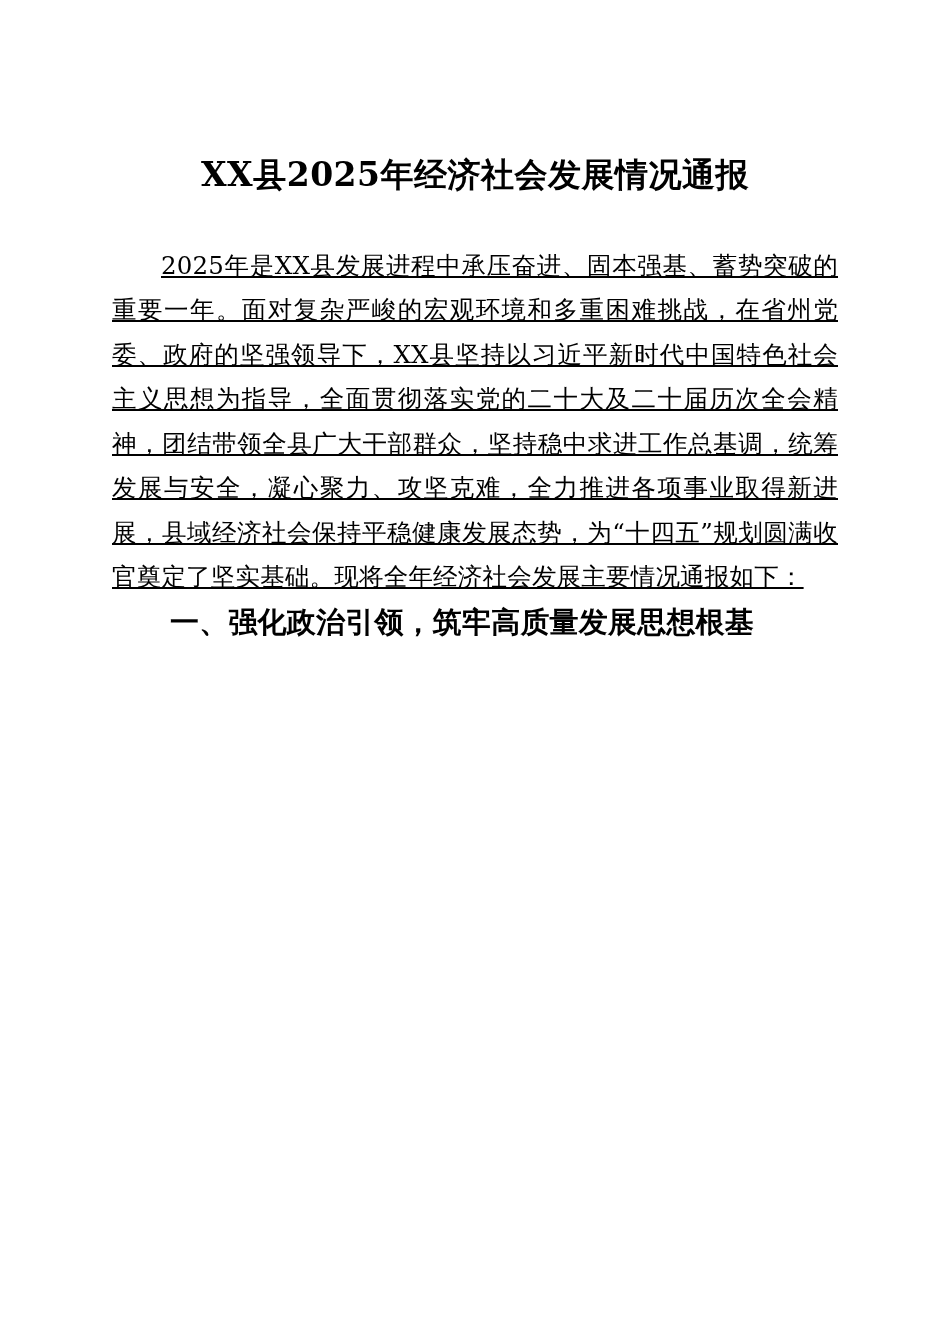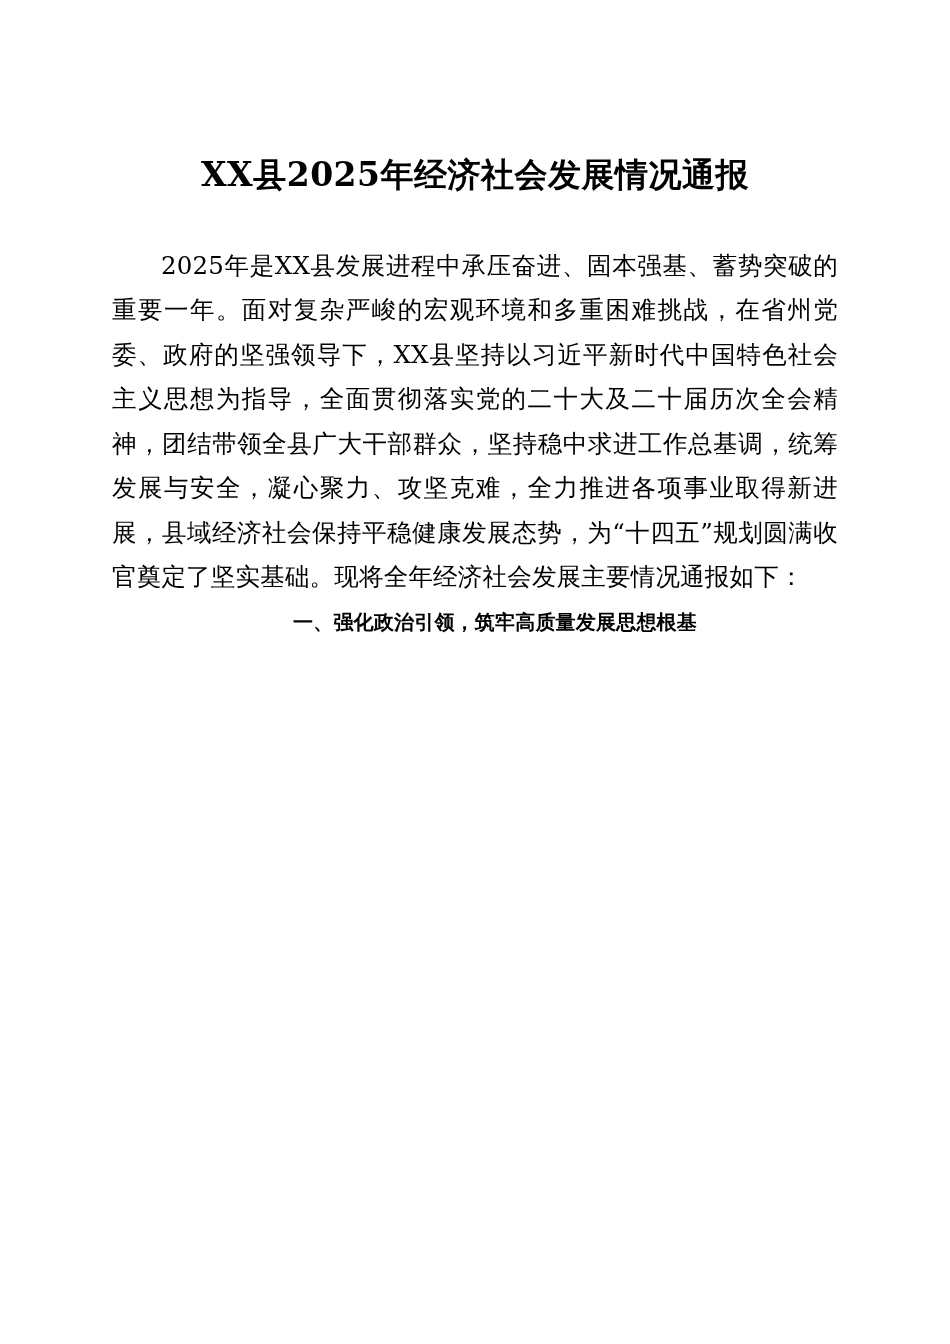--- a/index.html
+++ b/index.html
@@ -31,30 +31,30 @@
     margin: 0 0 44px 0;
   }
   .para {
     font-size: 24.5px;
     line-height: 44.5px;
     text-align: justify;
     text-justify: inter-ideograph;
     text-indent: 2em;
     margin: 0;
     letter-spacing: 0.2px;
+    text-decoration: underline;
   }
   .section-heading {
     font-family: "DejaVu Sans", "Liberation Sans", sans-serif;
     font-weight: bold;
-    font-size: 20px;
+    font-size: 29px;
     line-height: 44.5px;
     text-indent: 2em;
     margin: 0;
     letter-spacing: 0.2px;
-    text-align: center;
   }
 </style>
 </head>
 <body>
 
 <div class="page">
 
   <h1 class="doc-title">XX县2025年经济社会发展情况通报</h1>
 
   <p class="para">2025年是XX县发展进程中承压奋进、固本强基、蓄势突破的重要一年。面对复杂严峻的宏观环境和多重困难挑战，在省州党委、政府的坚强领导下，XX县坚持以习近平新时代中国特色社会主义思想为指导，全面贯彻落实党的二十大及二十届历次全会精神，团结带领全县广大干部群众，坚持稳中求进工作总基调，统筹发展与安全，凝心聚力、攻坚克难，全力推进各项事业取得新进展，县域经济社会保持平稳健康发展态势，为“十四五”规划圆满收官奠定了坚实基础。现将全年经济社会发展主要情况通报如下：</p>

